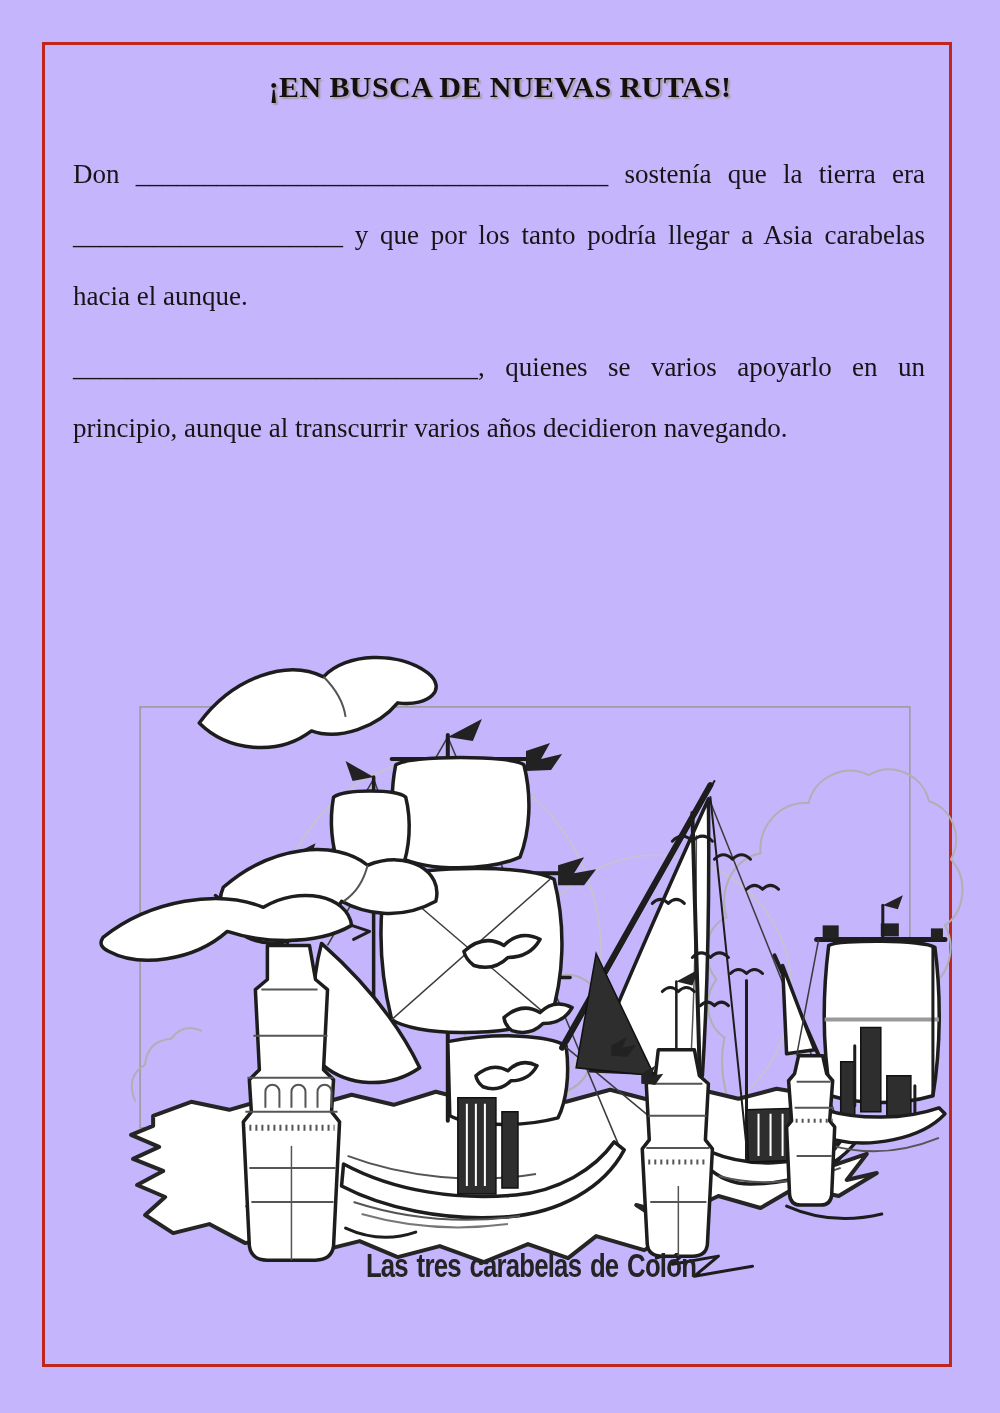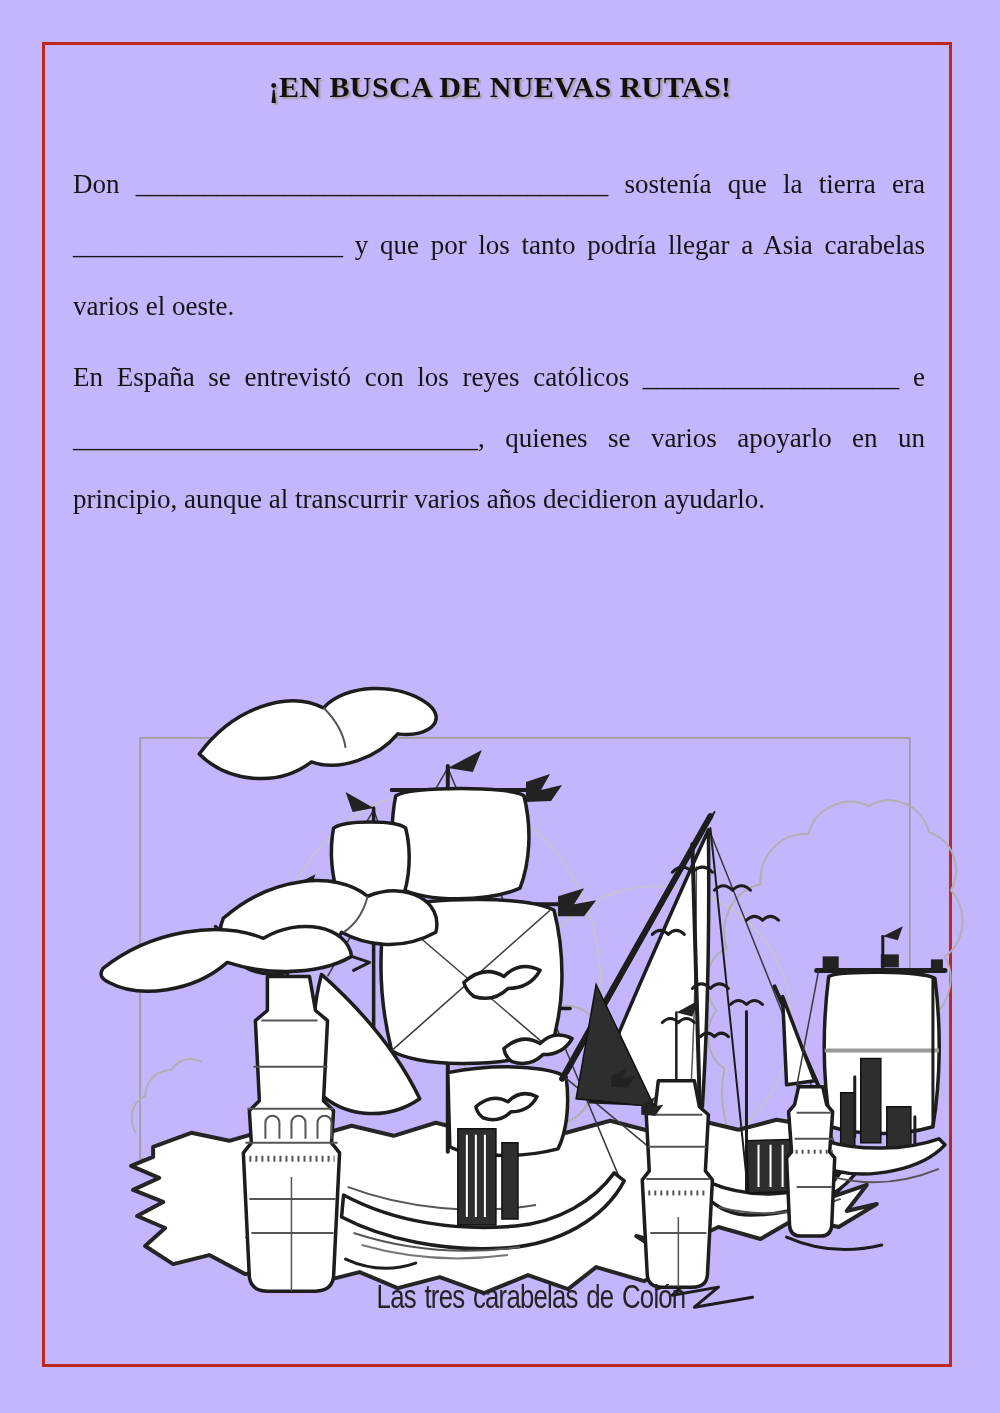--- a/index.html
+++ b/index.html
@@ -3,25 +3,25 @@
 <meta charset="utf-8">
 <style>
   html,body{margin:0;padding:0;background:#ffffff;}
   .canvas{position:relative;width:1000px;height:1413px;background:#c4b5fd;overflow:hidden;
           font-family:"Liberation Serif",serif;}
   .page-border{position:absolute;left:42px;top:42px;width:910px;height:1325px;
                border:3px solid var(--border-red,#bf261d);box-sizing:border-box;pointer-events:none;}
   .title{position:absolute;left:0;right:0;top:70px;margin:0;text-align:center;
          font-family:"Liberation Serif",serif;font-weight:bold;font-size:30px;
          letter-spacing:.4px;color:#141010;text-shadow:2px 2px 1.5px #a89b9b;}
-  .textblock{position:absolute;left:73px;top:154px;width:852px;color:#151515;}
+  .textblock{position:absolute;left:73px;top:144px;width:852px;color:#151515;}
   .line{font-size:27px;line-height:61px;white-space:normal;}
   .just{text-align:justify;text-align-last:justify;}
   .para2{margin-top:10px;}
-  .figure{position:absolute;left:95px;top:674px;width:872px;height:665px;margin:0;}
+  .figure{position:absolute;left:95px;top:643px;width:872px;height:665px;margin:0;font-weight:bold;}
   .figure svg{display:block;}
   .caption{position:absolute;left:0;top:604px;width:100%;text-align:center;
            font-family:"Liberation Sans",sans-serif;font-size:33px;color:#242424;
            letter-spacing:-1px;word-spacing:3px;transform:scaleX(0.78);transform-origin:50% 50%;}
   
   .ink{stroke:#1d1d1d;fill:none;stroke-linecap:round;stroke-linejoin:round;}
   .sail{fill:#ffffff;stroke:#1d1d1d;stroke-width:3.5;stroke-linejoin:round;}
   .dark{fill:#2e2e2e;stroke:#111;stroke-width:1.5;}
   .gray{stroke:#b0b0b0;fill:none;stroke-width:2;stroke-linecap:round;}
   .faint{stroke:#c6c6c6;fill:none;stroke-width:1.5;}
@@ -34,26 +34,25 @@
 <div class="canvas">
 
   <div class="page-border"></div>
 
   <h1 class="title">¡EN BUSCA DE NUEVAS RUTAS!</h1>
 
   <div class="textblock">
     <div>
       <div class="line just">Don ___________________________________ sostenía que la tierra era</div>
       <div class="line just">____________________ y que por los tanto podría llegar a Asia carabelas</div>
-      <div class="line">varios el oeste.</div>
+      <div class="line">hacia el aunque.</div>
     </div>
     <div class="para2">
-      <div class="line just">En España se entrevistó con los reyes católicos ___________________ e</div>
       <div class="line just">______________________________, quienes se varios apoyarlo en un</div>
-      <div class="line">principio, aunque al transcurrir varios años decidieron ayudarlo.</div>
+      <div class="line">principio, aunque al transcurrir varios años decidieron navegando.</div>
     </div>
   </div>
 
   <figure class="figure">
     <svg width="872" height="665" viewBox="0 0 870 660" role="img">
 
       <rect x="45" y="62" width="768" height="420" fill="none" stroke="#9a9a9a" stroke-width="1.5"></rect>
 
       <g>
         <ellipse class="faint" cx="340" cy="310" rx="165" ry="195"></ellipse>

